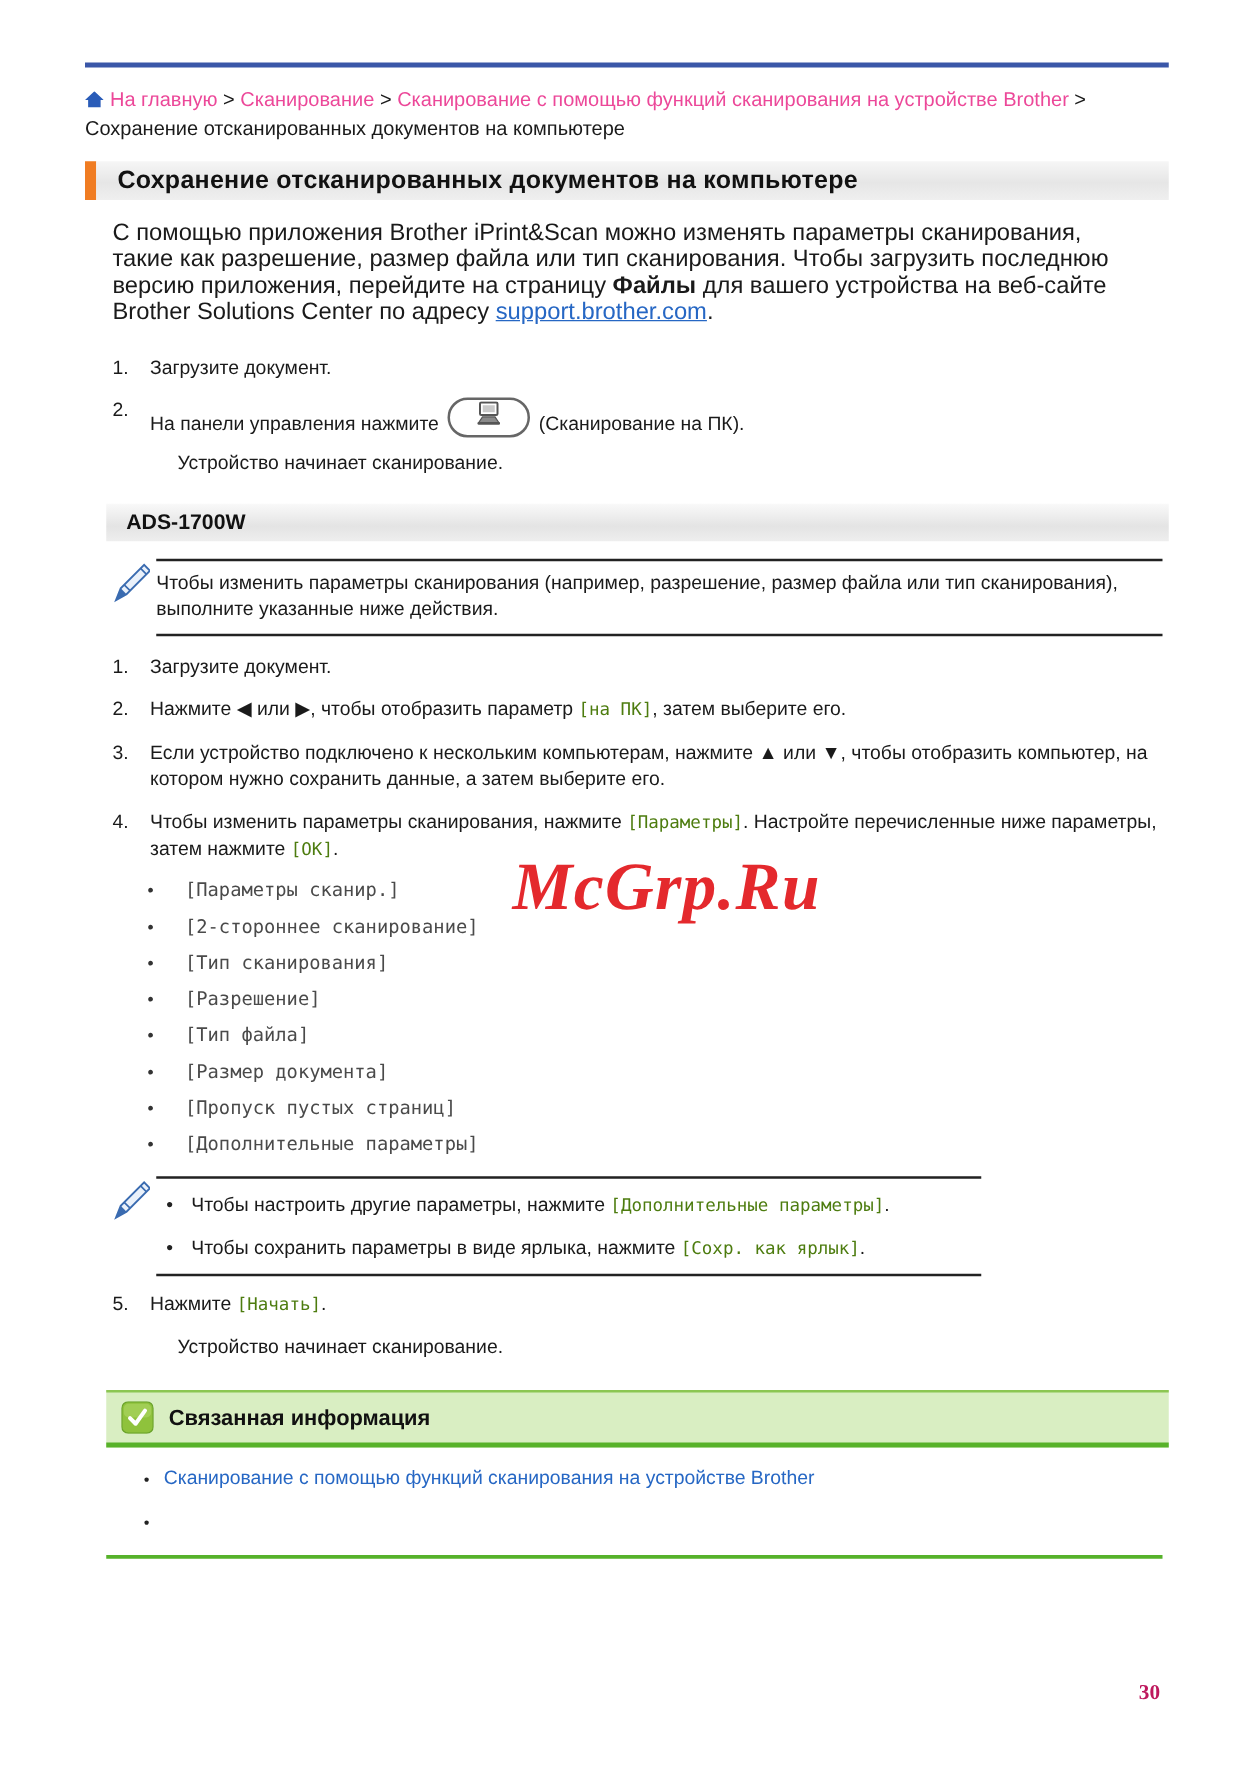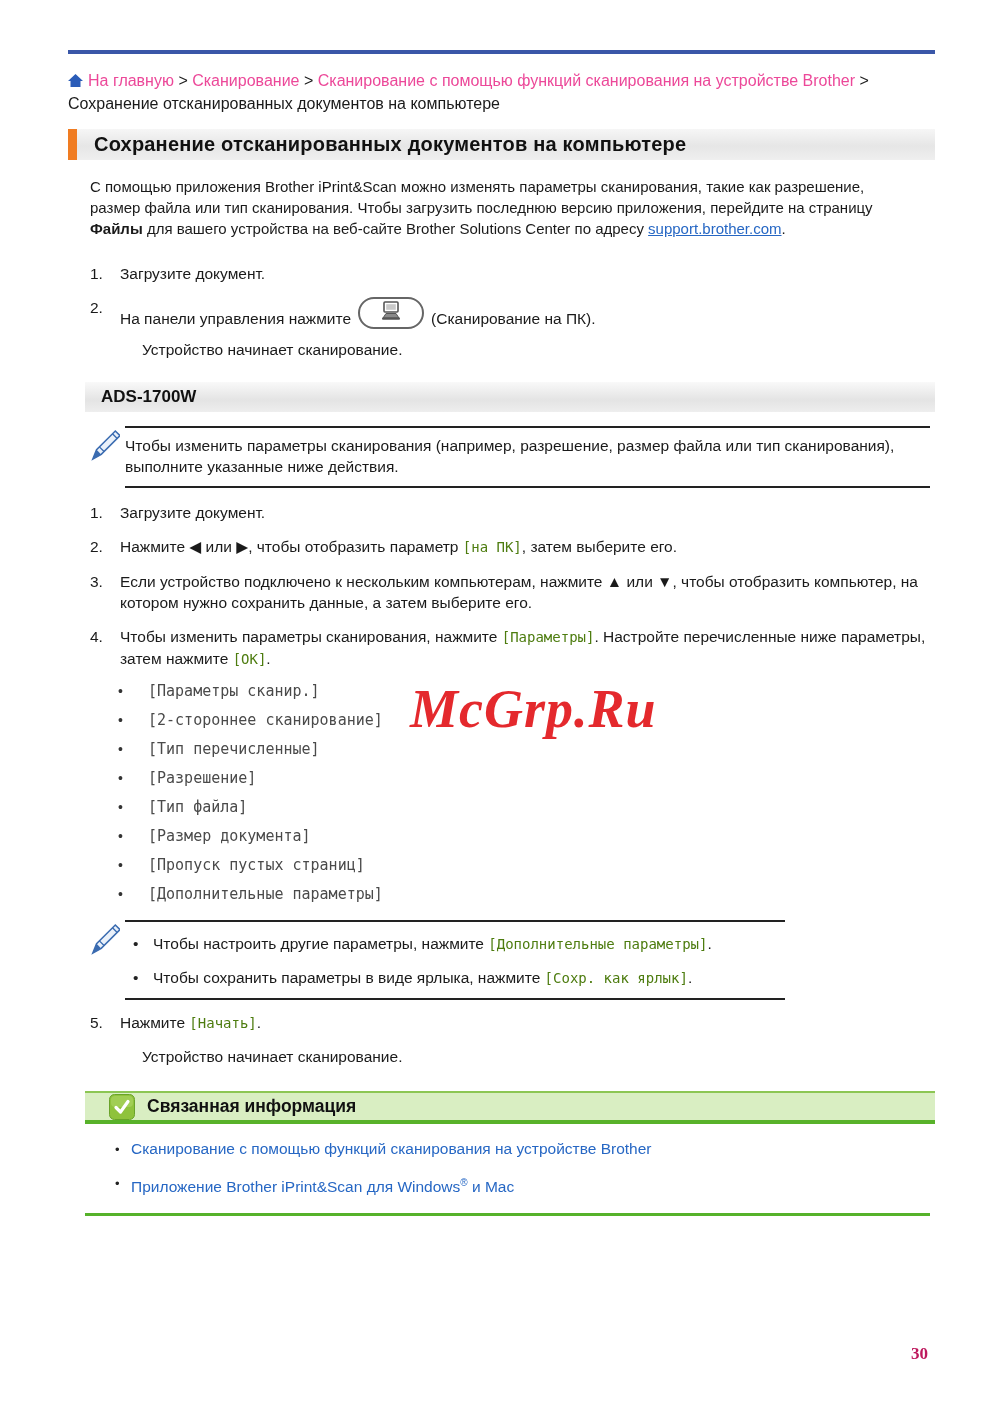--- a/index.html
+++ b/index.html
@@ -23,21 +23,21 @@
 
   .jump { margin-top:23px; font-size:15.5px; line-height:21px; }
   .jump a { color:#2667c4; text-decoration:none; display:inline-block; cursor:pointer; }
 
   .sec-h { margin-left:17px; margin-top:17px; height:30px;
            background:linear-gradient(180deg,#f9f9f9 0%,#e4e4e4 60%,#eeeeee 100%);
            display:flex; align-items:center; padding-left:16px; }
   .sec-h span { font-size:17px; font-weight:bold; color:#111; }
   .sec-h.mt-lg { margin-top:22px; }
 
-  .para { margin:16px 0 0 22px; font-size:15px; line-height:21px; max-width:815px; }
+  .para { margin:16px 0 0 22px; font-size:19px; line-height:21px; max-width:815px; }
   .para a { color:#2667c4; text-decoration:underline; cursor:pointer; }
 
   .steps { margin-left:22px; }
   .step { display:flex; margin-top:13px; font-size:15.5px; line-height:21px; }
   .step.first { margin-top:24px; }
   .step .num { width:30px; flex:none; }
   .step .body { flex:1; max-width:815px; }
   .step-result { margin:10px 0 0 52px; font-size:15.5px; line-height:21px; }
   .iconline { display:flex; align-items:flex-end; }
   .pill { width:66px; height:32px; border:2px solid #666; border-radius:17px;
@@ -52,23 +52,23 @@
   .note2 .nbox { max-width:660px; padding:8px 0 9px 0; }
   .nitem { display:flex; margin-top:3px; }
   .nitem + .nitem { margin-top:12px; }
   .nitem .ndot { width:28px; flex:none; text-align:left; padding-left:8px; color:#222; }
 
   .opts { margin-left:50px; }
   .opt { display:flex; margin-top:13px; font-family:"DejaVu Sans Mono","Liberation Mono",monospace;
          font-size:15px; line-height:16px; color:#4a4a4a; }
   .opt .dot { width:30px; flex:none; color:#333; font-family:"Liberation Sans",sans-serif; font-size:14px; }
 
-  .rel-bar { margin-left:17px; margin-top:24px; height:33px; background:#d9eec2;
+  .rel-bar { margin-left:17px; margin-top:24px; height:46px; background:#d9eec2;
              border-top:2px solid #8cc653; border-bottom:4px solid #58b22a;
-             display:flex; align-items:center; padding-left:24px; }
+             display:flex; align-items:center; padding-left:12px; }
   .rel-bar h2 { font-size:17.5px; font-weight:bold; color:#111; margin-left:12px; }
   .check-ico { width:26px; height:26px; flex:none; }
 
   .rel-links { margin-left:47px; margin-top:14px; }
   .rel-item { display:flex; font-size:15.5px; line-height:21px; margin-top:12px; }
   .rel-item .dot { width:16px; flex:none; color:#222; font-size:13px; padding-top:1px; }
   .rel-item a { color:#2667c4; text-decoration:none; cursor:pointer; }
   .rel-item sup { font-size:10px; vertical-align:super; }
 
   .green-rule { margin-left:17px; margin-right:5px; margin-top:16px; height:3px; background:#56b22a; }
@@ -170,21 +170,21 @@
       <div class="opt">
           <span class="dot">•</span>
           <span>[Параметры сканир.]</span>
         </div>
       <div class="opt">
           <span class="dot">•</span>
           <span>[2-стороннее сканирование]</span>
         </div>
       <div class="opt">
           <span class="dot">•</span>
-          <span>[Тип перечисленные]</span>
+          <span>[Тип сканирования]</span>
         </div>
       <div class="opt">
           <span class="dot">•</span>
           <span>[Разрешение]</span>
         </div>
       <div class="opt">
           <span class="dot">•</span>
           <span>[Тип файла]</span>
         </div>
       <div class="opt">
@@ -236,21 +236,20 @@
       <h2>Связанная информация</h2>
     </div>
 
     <div class="rel-links">
       <div class="rel-item">
         <span class="dot">•</span>
         <a>Сканирование с помощью функций сканирования на устройстве Brother</a>
       </div>
       <div class="rel-item">
         <span class="dot">•</span>
-        <a><span>Приложение Brother iPrint&amp;Scan для Windows</span><sup>®</sup><span> и Mac</span></a>
       </div>
     </div>
 
     <div class="green-rule"></div>
 
   </div>
 
   <div class="watermark">McGrp.Ru</div>
   <div class="pagenum">30</div>
 </div>

